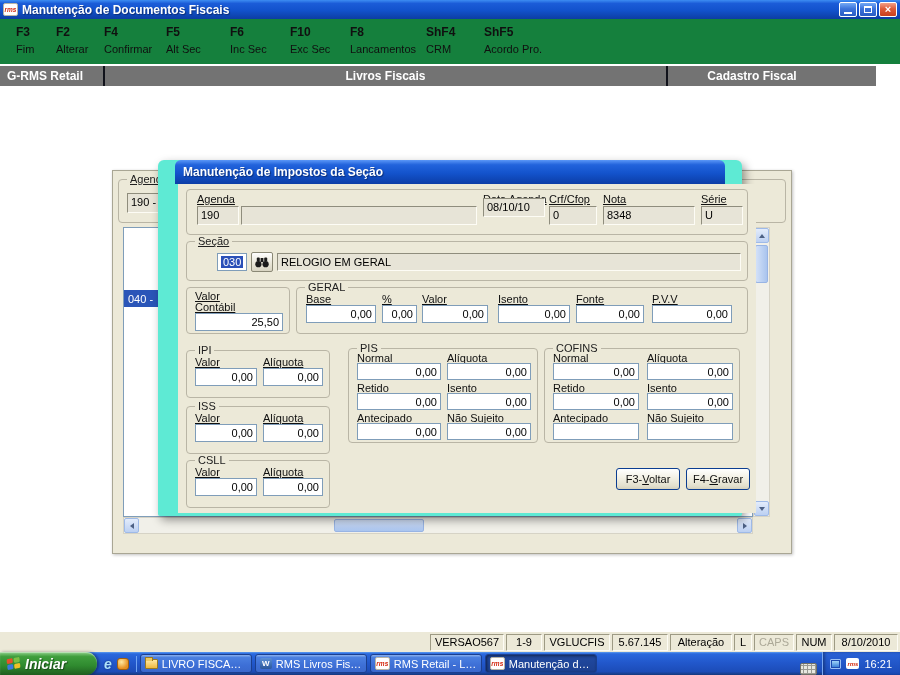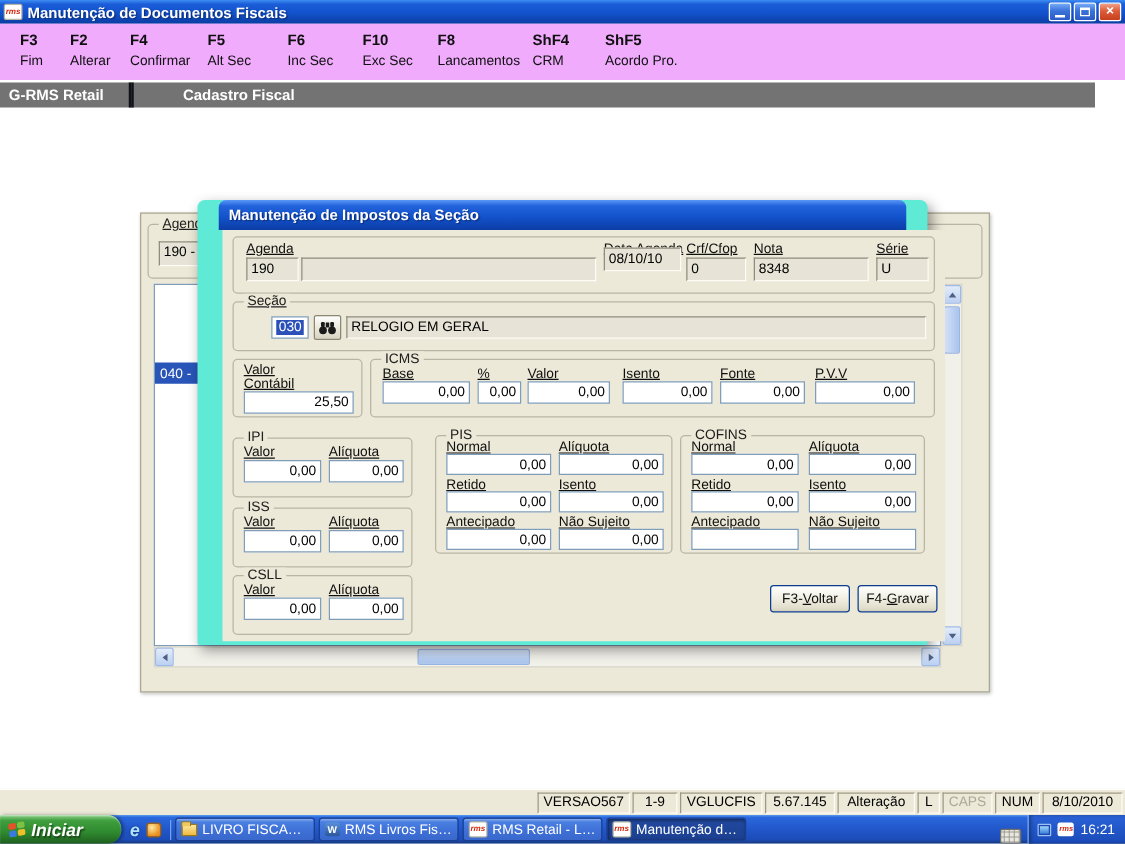--- a/index.html
+++ b/index.html
@@ -15,21 +15,21 @@
 .icon-rms{width:15px;height:13px;background:#fff;color:#d42a10;font-size:6.5px;font-weight:bold;font-style:italic;
  display:inline-flex;align-items:center;justify-content:center;border-radius:2px;border:1px solid #b9b5a5;flex:none}
 .winbtns{display:flex;gap:2px}
 .wbtn{width:18px;height:15px;border-radius:2px;border:1px solid #fff;display:flex;align-items:center;justify-content:center;
  background:linear-gradient(180deg,#74aaf6 0%,#3a72da 45%,#2a5cc4 100%);cursor:default}
 .wbtn.close{background:linear-gradient(180deg,#f2a088 0%,#dd5b38 45%,#c8401e 100%);font-weight:bold;font-size:11px;color:#fff;line-height:13px}
 .glyph-min{width:8px;height:2px;background:#fff;margin-top:7px}
 .glyph-restore{width:8px;height:7px;border:1px solid #fff;border-top:2px solid #fff}
 
 
-.fnbar{position:absolute;left:0;top:19px;width:900px;height:45px;background:#f0abfc;display:flex;padding:6px 0 0 16px}
+.fnbar{position:absolute;left:0;top:19px;width:900px;height:45px;background:#15803d;display:flex;padding:6px 0 0 16px}
 .fnitem{cursor:default}
 .fnkey{font-weight:bold;font-size:12px;color:#101010}
 .fnlabel{font-size:11px;margin-top:4px;color:#101010}
 
 
 .banner{position:absolute;left:0;top:66px;width:876px;height:20px;background:#737373;color:#fff;font-weight:bold;font-size:12px;display:flex}
 .banner-left{width:105px;line-height:20px;padding-left:7px;border-right:2px solid #10121a}
 .banner-center{flex:1;text-align:center;line-height:20px}
 .banner-right{width:210px;text-align:center;line-height:20px;border-left:2px solid #10121a;padding-right:40px}
 
@@ -161,20 +161,21 @@
       <div class="fnlabel">CRM</div>
   </div>
   <div class="fnitem" style="width:76px">
     <div class="fnkey">ShF5</div>
       <div class="fnlabel">Acordo Pro.</div>
   </div>
 </div>
 
 <div class="banner">
   <div class="banner-left">G-RMS Retail</div>
+  <div class="banner-center">Livros Fiscais</div>
   <div class="banner-right">Cadastro Fiscal</div>
 </div>
 
 <div class="bgwin abs" style="left:112px;top:170px;width:680px;height:384px">
   <div class="gbox abs" style="left:5px;top:8px;width:668px;height:44px">
     <span class="gtitle u">Agenda/</span>
     <div class="tfield ro abs" style="left:8px;top:13px;width:220px;height:20px">190 - 00</div>
   </div>
   <div class="grid abs" style="left:10px;top:56px;width:630px;height:290px">
     <div class="gridrow abs" style="left:0;top:62px;width:628px;height:17px">
@@ -235,21 +236,21 @@
       <div class="tfield ro abs" style="left:90px;top:11px;width:464px;height:18px">RELOGIO EM GERAL</div>
     </div>
 
     <div class="gbox abs" style="left:8px;top:103px;width:104px;height:47px">
       <span class="flabel" style="left:8px;top:2px">Valor</span>
       <span class="flabel" style="left:8px;top:13px">Contábil</span>
       <div class="tfield num abs" style="left:8px;top:25px;width:88px;height:18px">25,50</div>
     </div>
 
     <div class="gbox abs" style="left:118px;top:103px;width:452px;height:47px">
-      <span class="gtitle">ICMS</span>
+      <span class="gtitle">GERAL</span>
       <span class="flabel" style="left:9px;top:5px">Base</span>
       <div class="tfield num abs" style="left:9px;top:17px;width:70px;height:18px">0,00</div>
       <span class="flabel" style="left:85px;top:5px">%</span>
       <div class="tfield num abs" style="left:85px;top:17px;width:35px;height:18px">0,00</div>
       <span class="flabel" style="left:125px;top:5px">Valor</span>
       <div class="tfield num abs" style="left:125px;top:17px;width:66px;height:18px">0,00</div>
       <span class="flabel" style="left:201px;top:5px">Isento</span>
       <div class="tfield num abs" style="left:201px;top:17px;width:72px;height:18px">0,00</div>
       <span class="flabel" style="left:279px;top:5px">Fonte</span>
       <div class="tfield num abs" style="left:279px;top:17px;width:68px;height:18px">0,00</div>

